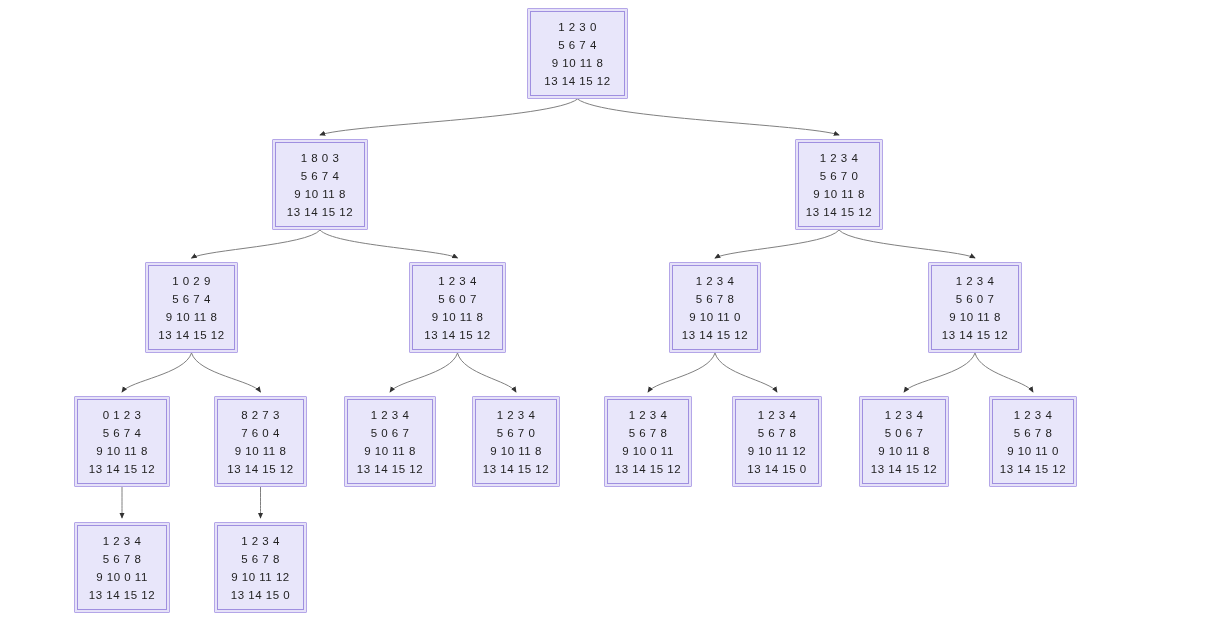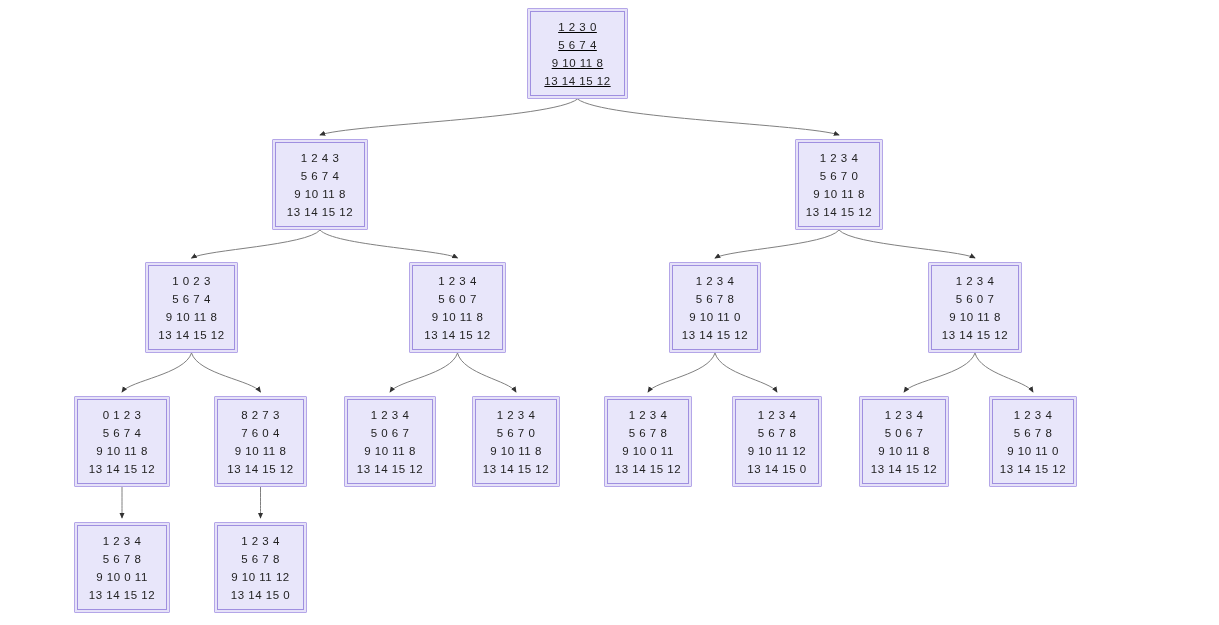--- a/index.html
+++ b/index.html
@@ -88,47 +88,47 @@
         <path d="M457.5,353 C463.35,374.45 508.98,380.3 516,392" fill="none" stroke="#808080" stroke-width="1" marker-end="url(#arrowhead)"></path>
         <path d="M715,353 C708.3,374.45 656.04,380.3 648,392" fill="none" stroke="#808080" stroke-width="1" marker-end="url(#arrowhead)"></path>
         <path d="M715,353 C721.2,374.45 769.56,380.3 777,392" fill="none" stroke="#808080" stroke-width="1" marker-end="url(#arrowhead)"></path>
         <path d="M975,353 C967.9,374.45 912.52,380.3 904,392" fill="none" stroke="#808080" stroke-width="1" marker-end="url(#arrowhead)"></path>
         <path d="M975,353 C980.8,374.45 1026.04,380.3 1033,392" fill="none" stroke="#808080" stroke-width="1" marker-end="url(#arrowhead)"></path>
         <path d="M122,487 C122,504.05 122,508.7 122,518" fill="none" stroke="#808080" stroke-width="1" marker-end="url(#arrowhead)"></path>
         <path d="M260.5,487 C260.5,504.05 260.5,508.7 260.5,518" fill="none" stroke="#808080" stroke-width="1" marker-end="url(#arrowhead)"></path>
       </g>
   </svg>
   <div id="node-layer">
-      <div class="node" style="left: 527px; top: 8px; width: 101px; height: 91px; text-decoration: underline;">
+      <div class="node" style="left: 527px; top: 8px; width: 101px; height: 91px;">
         <div class="node-inner">
           <div class="node-row">1 2 3 0</div>
           <div class="node-row">5 6 7 4</div>
           <div class="node-row">9 10 11 8</div>
           <div class="node-row">13 14 15 12</div>
         </div>
       </div>
       <div class="node" style="left: 272px; top: 139px; width: 96px; height: 91px;">
         <div class="node-inner">
-          <div class="node-row">1 2 4 3</div>
+          <div class="node-row">1 8 0 3</div>
           <div class="node-row">5 6 7 4</div>
           <div class="node-row">9 10 11 8</div>
           <div class="node-row">13 14 15 12</div>
         </div>
       </div>
       <div class="node" style="left: 795px; top: 139px; width: 88px; height: 91px;">
         <div class="node-inner">
           <div class="node-row">1 2 3 4</div>
           <div class="node-row">5 6 7 0</div>
           <div class="node-row">9 10 11 8</div>
           <div class="node-row">13 14 15 12</div>
         </div>
       </div>
       <div class="node" style="left: 145px; top: 262px; width: 93px; height: 91px;">
         <div class="node-inner">
-          <div class="node-row">1 0 2 3</div>
+          <div class="node-row">1 0 2 9</div>
           <div class="node-row">5 6 7 4</div>
           <div class="node-row">9 10 11 8</div>
           <div class="node-row">13 14 15 12</div>
         </div>
       </div>
       <div class="node" style="left: 409px; top: 262px; width: 97px; height: 91px;">
         <div class="node-inner">
           <div class="node-row">1 2 3 4</div>
           <div class="node-row">5 6 0 7</div>
           <div class="node-row">9 10 11 8</div>

